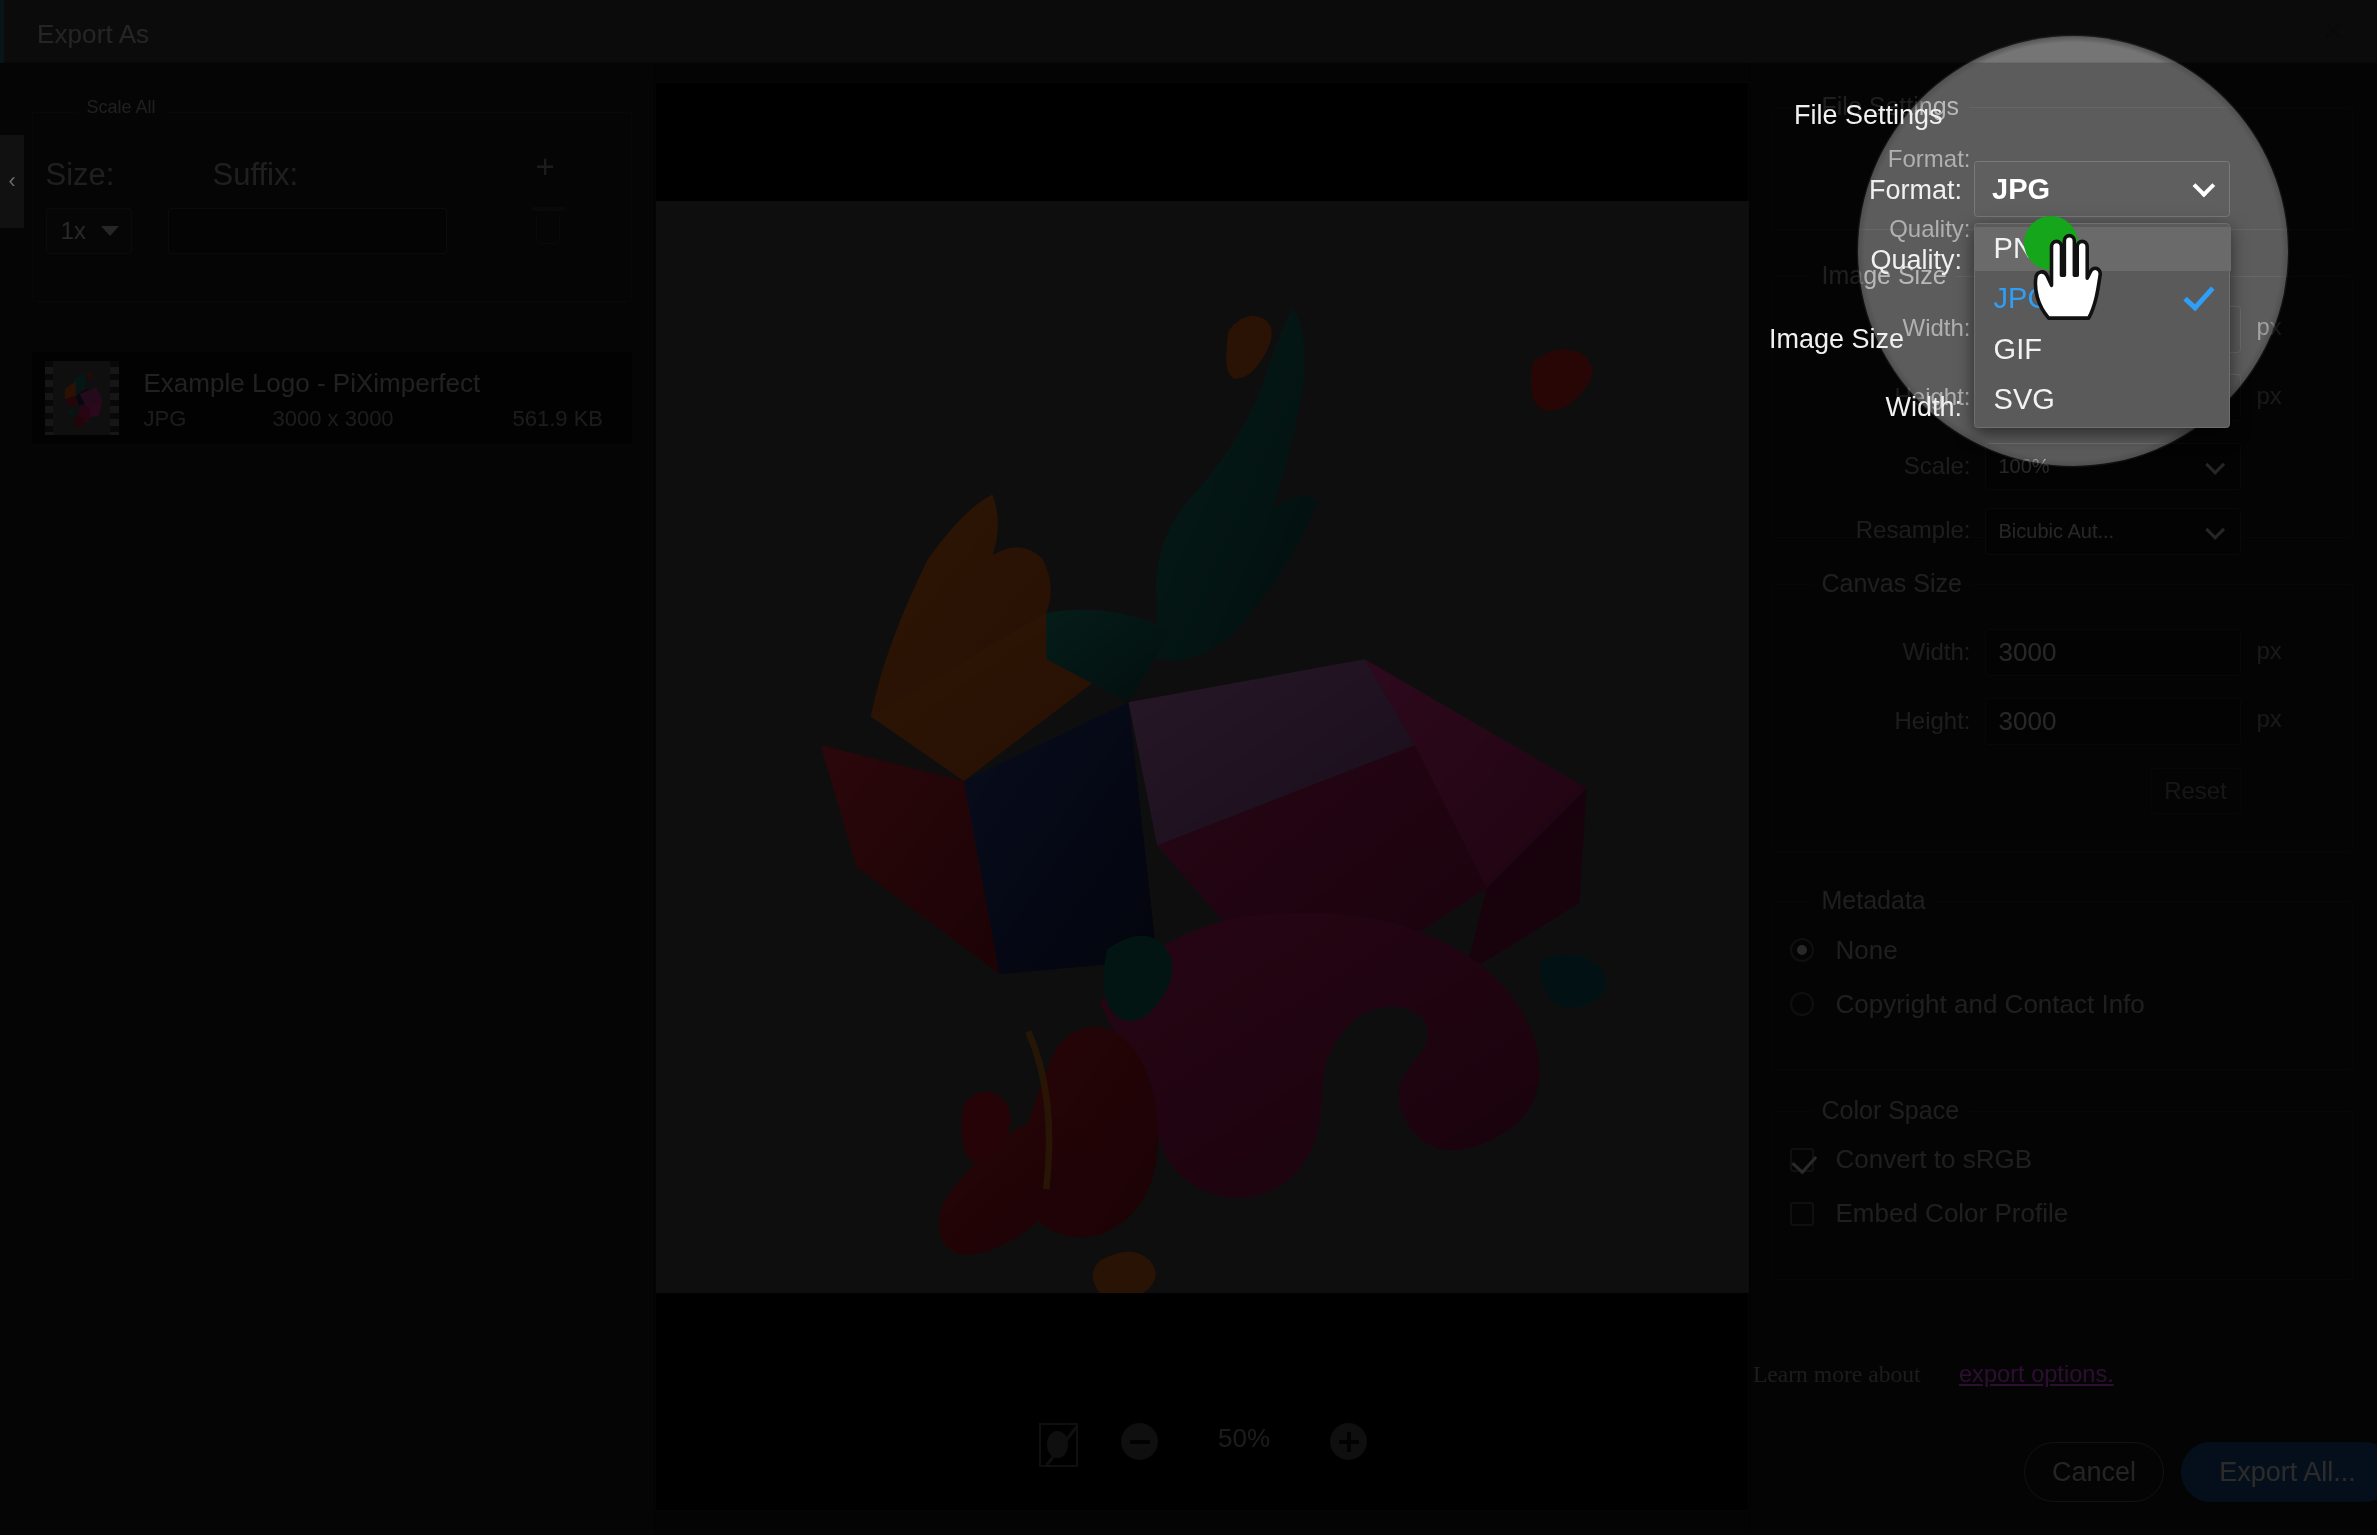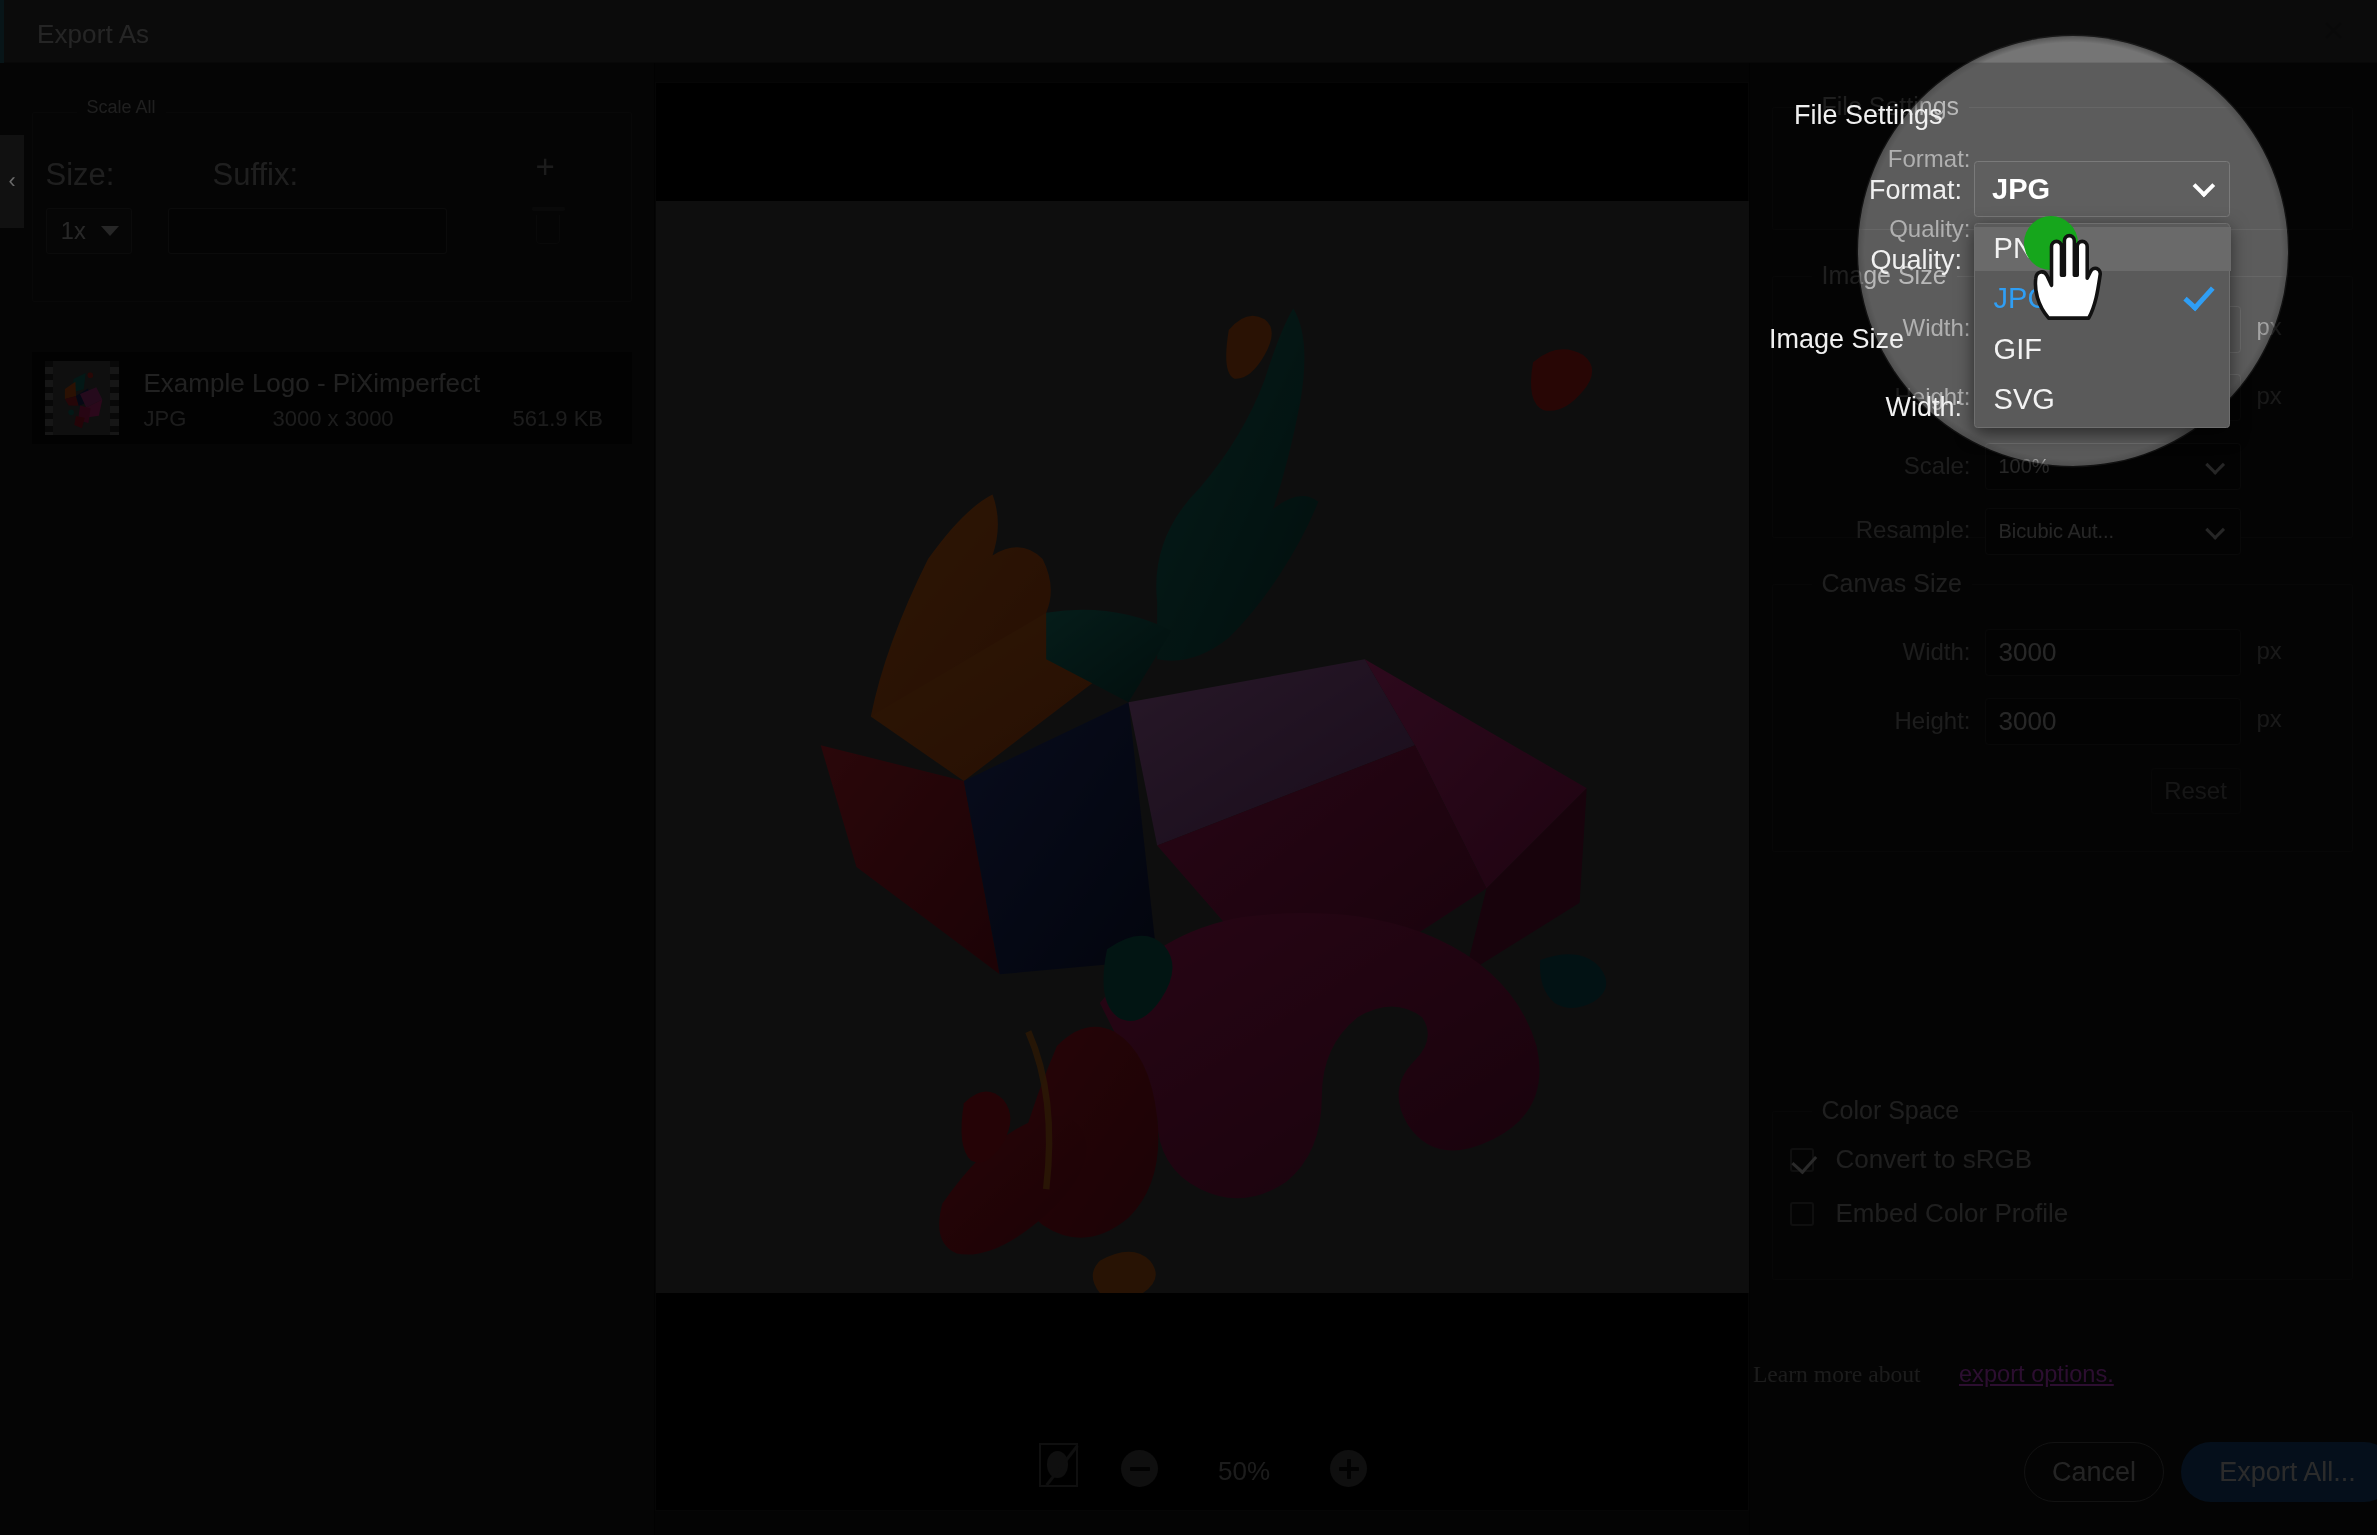--- a/index.html
+++ b/index.html
@@ -107,21 +107,21 @@
   .canvas-wrap {
     position:absolute; left:655px; top:19.3px; width:1094px; height:1429px;
     background:#040404; border:0.7px solid #1e1e1e;
   }
   .canvas-img {
     position:absolute; left:0; top:118px; width:1094px; height:1092px;
     background:#474747; overflow:hidden;
   }
   .zoombar {
     position:absolute; left:0; bottom:23px; width:1094px; height:64px;
-    display:flex; align-items:flex-end; justify-content:center; gap:43px;
+    display:flex; align-items:flex-start; justify-content:center; gap:43px;
   }
   .zoom-pct{ font-size:26px; color:#8e8e8e; min-width:86px; text-align:center;}
   .circ-btn{
     width:37px;height:37px;border-radius:50%;background:#4a4a4a;position:relative;cursor:pointer;
   }
   .circ-btn:before{
     content:""; position:absolute; left:8.6px; top:16.5px; width:20px;height:4.3px;background:#0b0b0b;border-radius:0.7px;
   }
   .circ-btn.plus:after{
     content:""; position:absolute; left:16.5px; top:8.6px; width:4.3px;height:20px;background:#0b0b0b;border-radius:0.7px;
@@ -451,20 +451,27 @@
 
         <div class="rlbl" style="left:0px;top:122px;width:198px;">Height:</div>
         <div class="rinput" style="left:212px;top:113px;width:256px;height:47px;">
           <span class="val">3000</span>
         </div>
         <div class="unit" style="left:484px;top:120px;">px</div>
 
         <div class="reset-btn" style="left:378px;top:183px;width:90px;height:46px;">Reset</div>
       </div>
 
+      <div class="sec" style="left:21.5px;top:838px;width:581px;height:169px;">
+        <div class="sec-legend">Metadata</div>
+        <div class="radio on" style="left:17px;top:36px;"></div>
+        <div class="optlbl" style="left:63px;top:33px;">None</div>
+        <div class="radio" style="left:17px;top:90px;"></div>
+        <div class="optlbl" style="left:63px;top:87px;">Copyright and Contact Info</div>
+      </div>
 
       <div class="sec" style="left:21.5px;top:1048px;width:581px;height:169px;">
         <div class="sec-legend">Color Space</div>
         <div class="chk on" style="left:17px;top:36px;"></div>
         <div class="optlbl" style="left:63px;top:31.5px;">Convert to sRGB</div>
         <div class="chk" style="left:17px;top:90px;"></div>
         <div class="optlbl" style="left:63px;top:86px;">Embed Color Profile</div>
       </div>
 
       <div class="learn" style="left:2.9px;top:1298px;">Learn more about</div>

